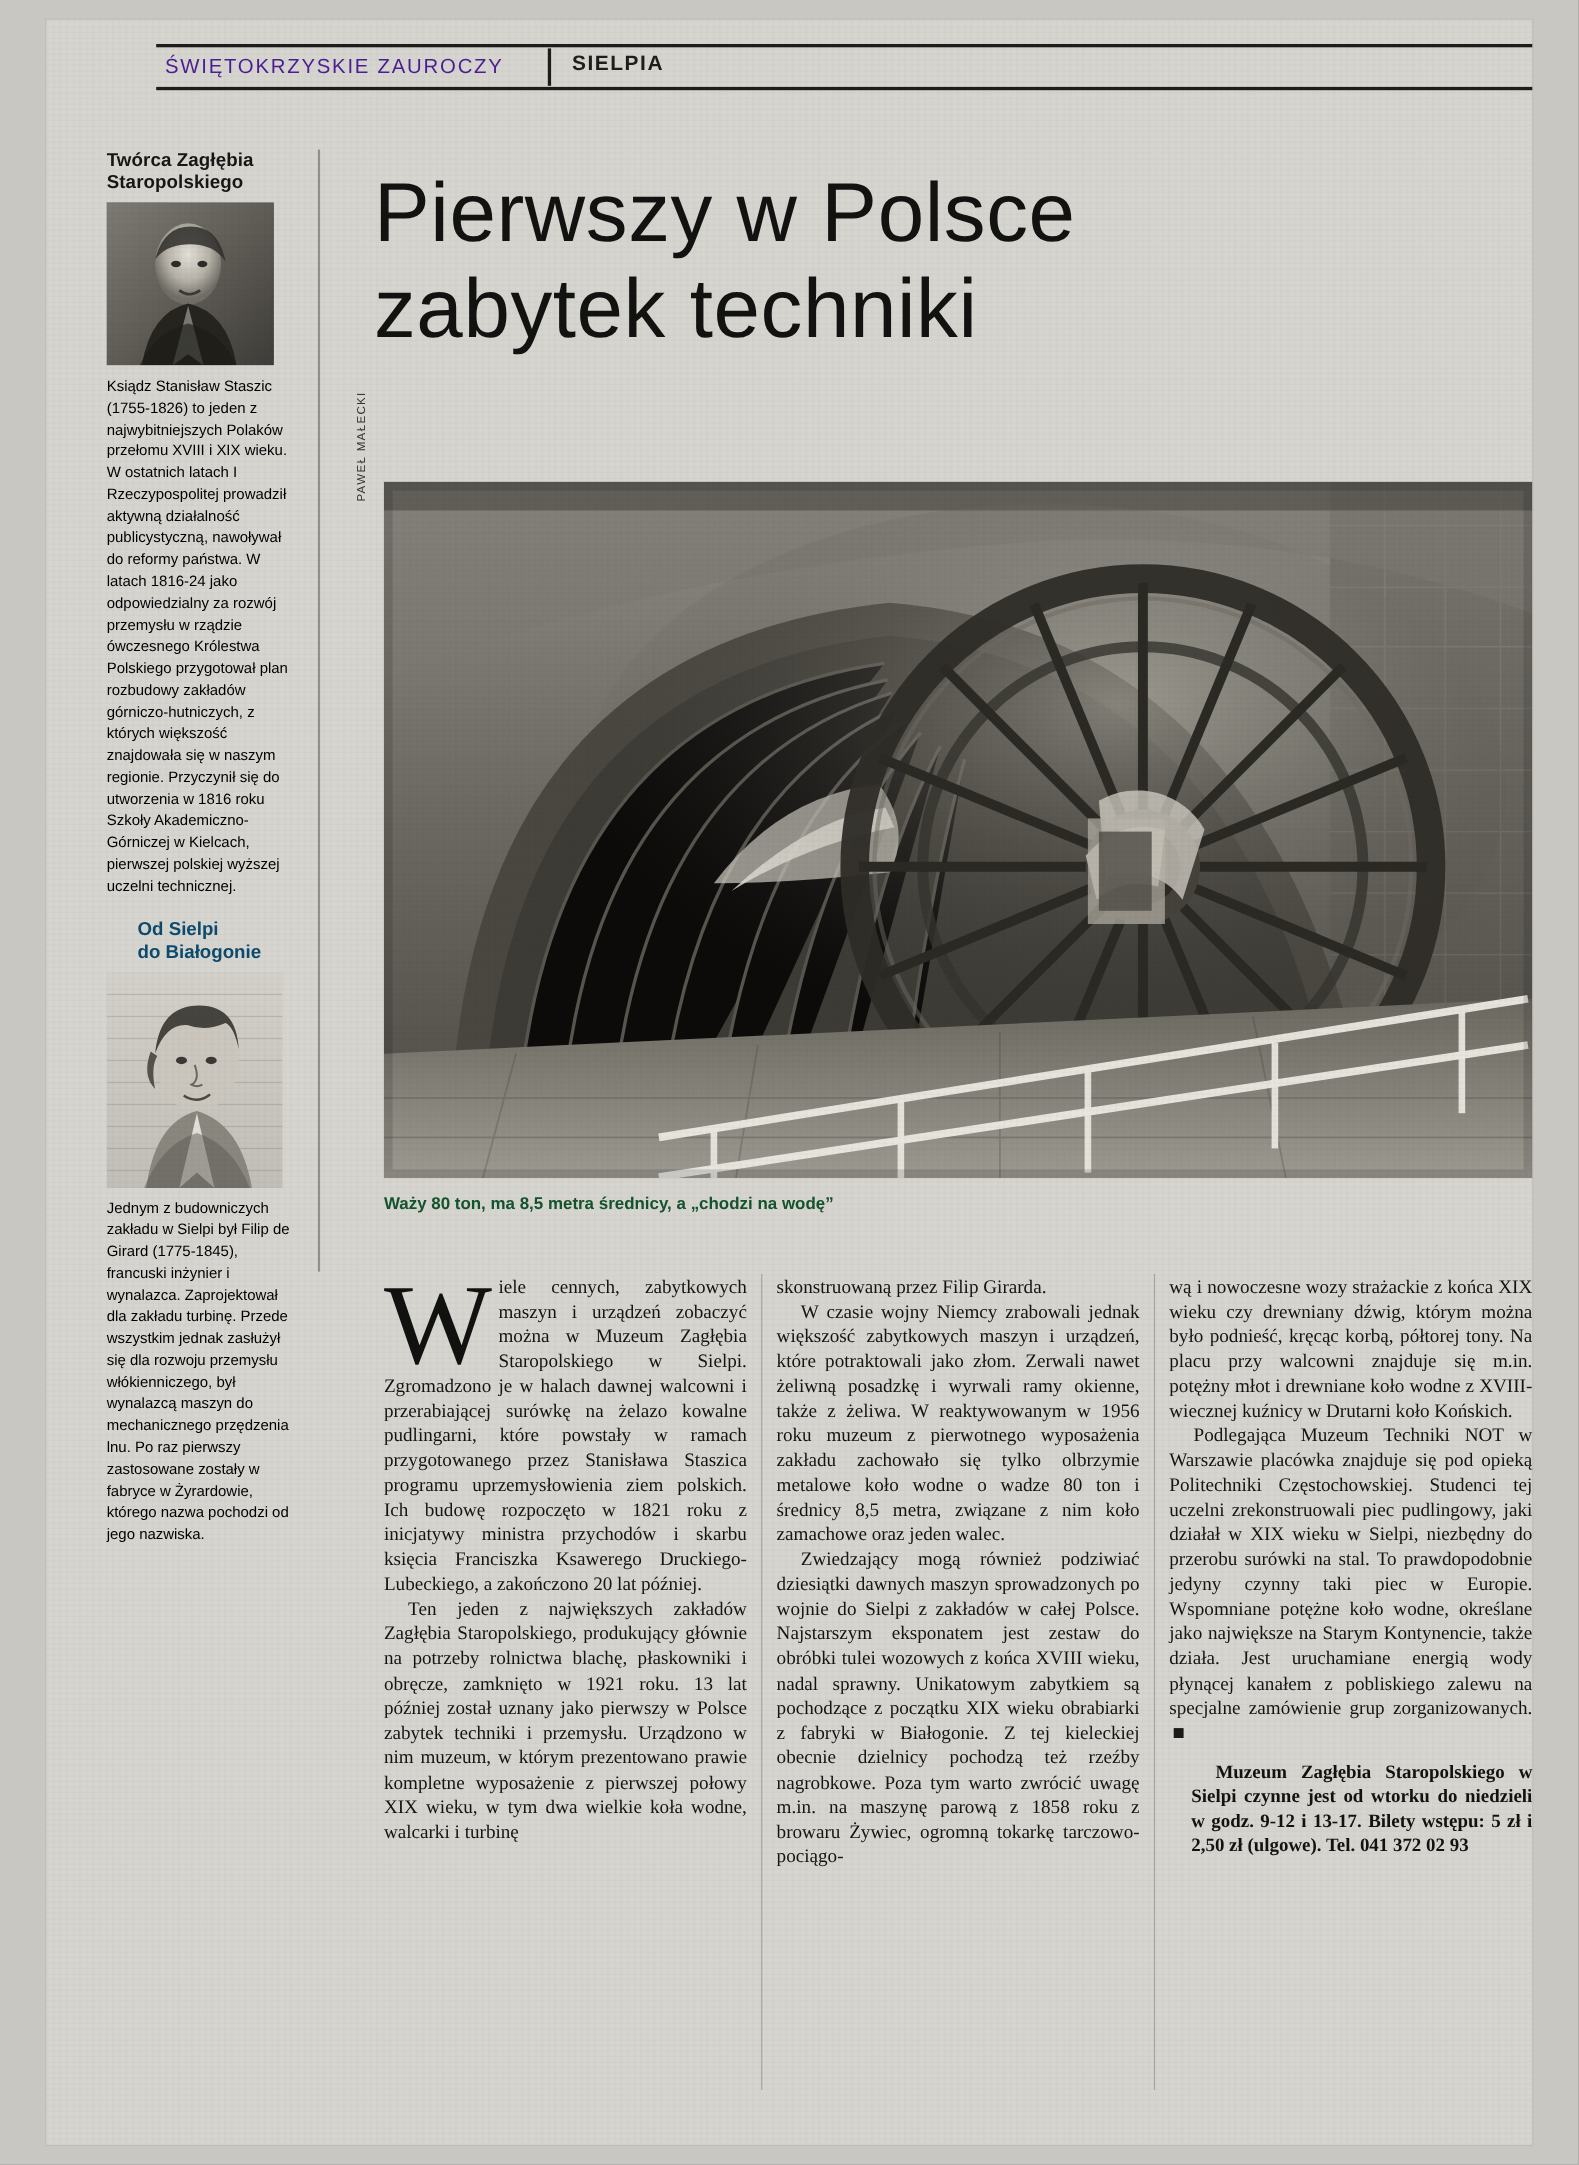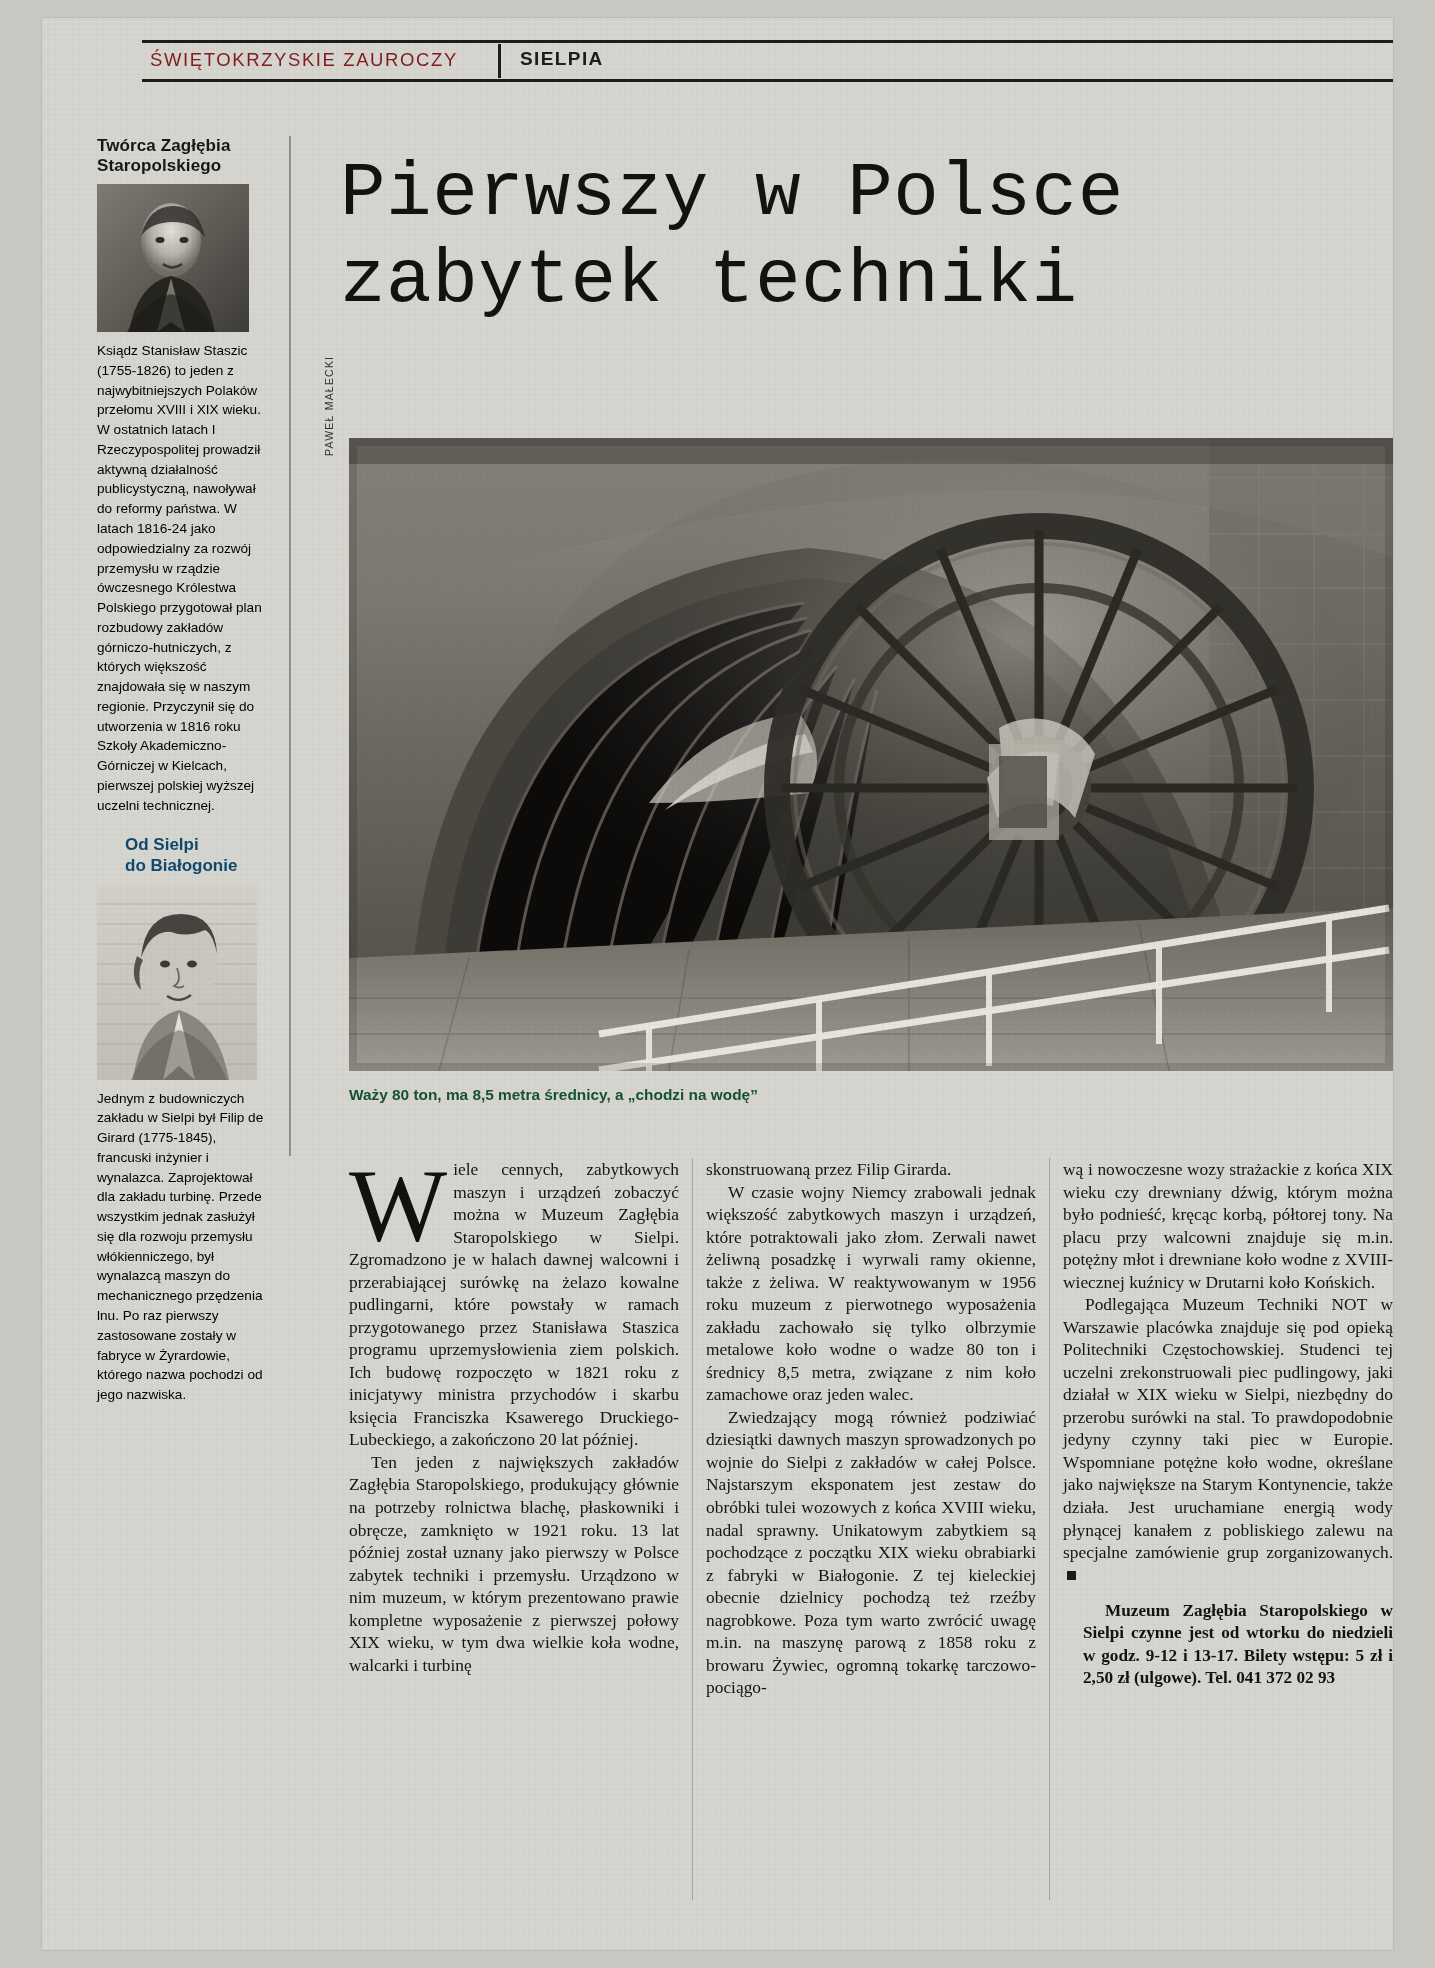--- a/index.html
+++ b/index.html
@@ -55,21 +55,21 @@
     left: 0; bottom: 0; right: 0;
     height: 3px;
     background: #1d1d1b;
   }
   .masthead .kicker {
     position: absolute;
     left: 8px;
     top: 9px;
     font-size: 18.5px;
     letter-spacing: 1.6px;
-    color: #7f1d1d;
+    color: #4c1d95;
     font-family: "Liberation Sans", sans-serif;
   }
   .masthead .divider {
     position: absolute;
     left: 356px;
     top: 4px;
     width: 3px;
     height: 34px;
     background: #1d1d1b;
   }
@@ -139,21 +139,21 @@
     color: #0c4a6e;
     margin-left: 28px;
   }
 
   
   .headline {
     position: absolute;
     left: 298px;
     top: 130px;
     width: 1000px;
-    font-family: Liberation Mono, monospace;
+    font-family: Liberation Sans, sans-serif;
     font-size: 76px;
     line-height: 1.22;
     letter-spacing: .5px;
     color: #121211;
   }
   .headline .l2 { display:block; margin-top: -6px;}
 
   
   .photo-wrap {
     position: absolute;

